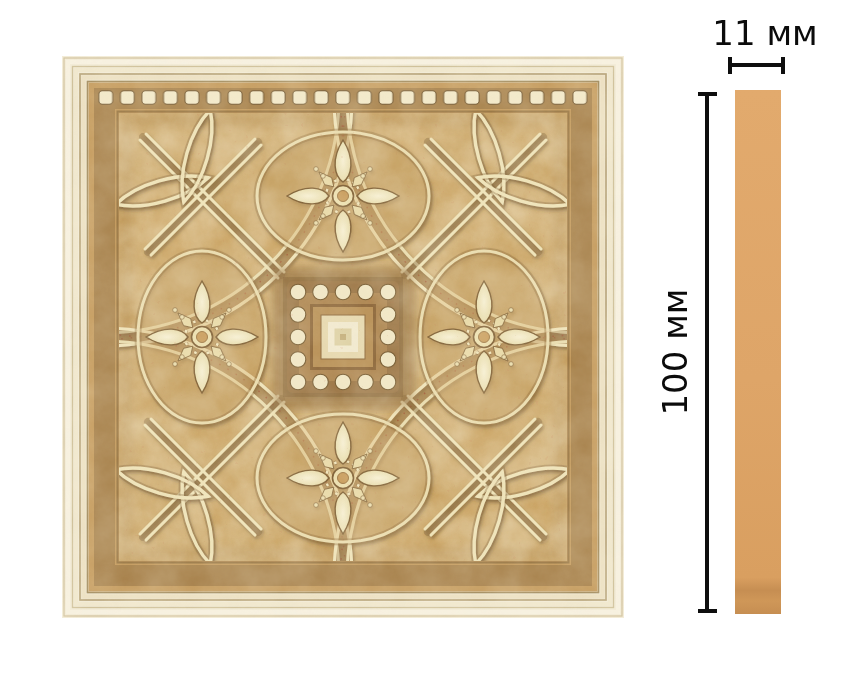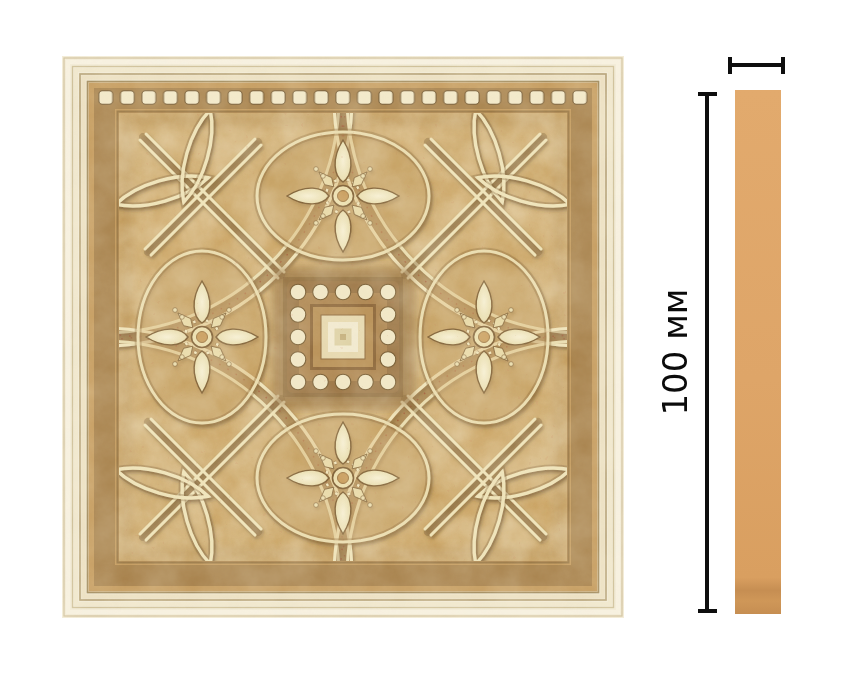--- a/index.html
+++ b/index.html
@@ -270,18 +270,19 @@
     </g>
 
     <g pointer-events="none">
       <rect x="0" y="0" width="562" height="562" filter="url(#f-light)" opacity="0.32"></rect>
       <g clip-path="url(#clip-field)">
         <rect x="0" y="0" width="562" height="562" filter="url(#f-red)" opacity="0.2"></rect>
       </g>
     </g>
   </svg>
 
+  <div class="dim-label-w">11 мм</div>
   <div class="dim-line-w"></div>
   <div class="profile-bar"></div>
   <div class="dim-line-h"></div>
   <div class="dim-label-h">100 мм</div>
 
 </div>
 
 </body></html>

